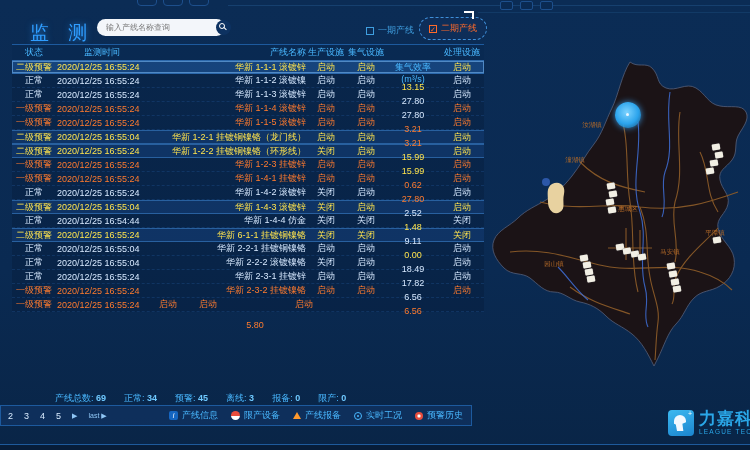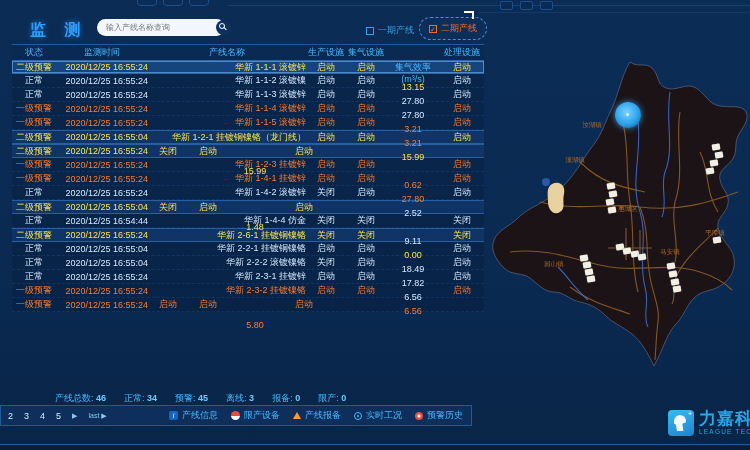--- a/index.html
+++ b/index.html
@@ -7,21 +7,21 @@
   body { font-family:"Liberation Sans", sans-serif; }
   .app { position:relative; width:750px; height:450px; background:linear-gradient(180deg,#0b2c55 0%,#0a2a52 60%,#092547 100%); overflow:hidden; }
 
   
   .deco-tab { position:absolute; top:-8px; width:20px; height:14px; border:1px solid #1d4f8c; border-radius:4px; }
   .deco-line1 { position:absolute; top:5px; left:228px; width:522px; height:0; border-top:1px solid #16406f; }
   .deco-line2 { position:absolute; top:12px; left:478px; width:272px; height:0; border-top:1px solid #123a66; }
   .deco-sq { position:absolute; top:1px; width:13px; height:9px; border:1px solid #1d4f8c; border-radius:2px; background:#0a2a52; }
 
   
-  .title { position:absolute; left:30px; top:20px; font-size:16px; font-weight:bold; color:#2f9dff; letter-spacing:7px; text-shadow:0 0 6px rgba(47,157,255,.6); }
+  .title { position:absolute; left:30px; top:20px; font-size:19px; font-weight:normal; color:#2f9dff; letter-spacing:7px; text-shadow:0 0 6px rgba(47,157,255,.6); }
   .search { position:absolute; left:97px; top:19px; width:128px; height:17px; background:#f3f6fa; border-radius:9px; display:flex; align-items:center; }
   .search input { flex:1; border:none; background:transparent; outline:none; font-size:8px; color:#555; padding:0 0 0 9px; font-family:"Liberation Sans",sans-serif; }
   .search-btn { width:15px; height:15px; margin-right:1px; border-radius:50%; background:#0d3261; position:relative; cursor:pointer; flex:none; }
   .mag { position:absolute; left:3px; top:3px; width:6px; height:6px; border:1px solid #fff; border-radius:50%; }
   .mag::after { content:""; position:absolute; width:4px; height:1px; background:#fff; right:-3px; bottom:-1px; transform:rotate(45deg); }
   .phase1 { position:absolute; left:366px; top:24px; display:flex; align-items:center; gap:4px; color:#3f9fe0; font-size:9px; cursor:pointer; }
   .cb { width:8px; height:8px; border:1px solid #3f9fe0; background:transparent; }
   .phase2 { position:absolute; left:419px; top:17px; display:flex; align-items:center; gap:4px; border:1px dashed #3f8fd9; border-radius:12px; padding:4px 9px; color:#ff6a2a; font-size:9px; cursor:pointer; background:rgba(20,50,95,.4); }
   .cb2 { width:8px; height:8px; border:1px solid #ff6a2a; color:#ff6a2a; font-size:7px; line-height:7px; text-align:center; }
   .corner { position:absolute; left:464px; top:11px; width:10px; height:8px; border-top:2px solid #fff; border-right:2px solid #fff; }
@@ -29,27 +29,27 @@
   
   .table { position:absolute; left:12px; top:44px; width:472px; background:rgba(3,18,42,.25); }
   .thead { display:flex; height:16px; align-items:center; color:#49b8ff; font-size:9px; border-top:1px solid #1d5a9e; background:rgba(10,45,90,.5); }
   .rows  {}
   .row { display:flex; height:14px; align-items:center; font-size:9px; border-bottom:1px dashed rgba(45,115,195,.22); cursor:pointer; }
   .row.normal { color:#d7e9ff; }
   .row.warn1  { color:#ff7b2e; }
   .row.warn2  { color:#ffe44d; background:rgba(24,72,136,.45); border-top:1px solid rgba(70,150,230,.45); border-bottom:1px solid rgba(70,150,230,.45); }
   .row.selected { background:rgba(32,92,165,.55); box-shadow:inset 0 0 0 1px rgba(130,195,255,.55); }
   .c-status{ width:44px; text-align:center; flex:none; }
-  .c-time  { width:92px; text-align:right; padding-left:1px; flex:none; }
+  .c-time  { width:92px; text-align:left; padding-left:1px; flex:none; }
   .c-name  { width:158px; text-align:right; flex:none; white-space:nowrap; overflow:hidden; }
   .c-prod, .c-gas { width:40px; text-align:center; flex:none; }
   .c-eff   { width:54px; text-align:center; flex:none;margin-top:40px; }
   .c-treat { width:44px; text-align:center; flex:none; }
   .thead .c-time { text-align:center; padding-left:0; }
-  .thead .c-name { text-align:center; }
+  .thead .c-name { text-align:right; }
 
   
   .summary { position:absolute; left:55px; top:392px; display:flex; gap:18px; font-size:9px; color:#49b8ff; }
   .summary b { font-weight:bold; color:#6fc9ff; }
   .toolbar { position:absolute; left:0; top:405px; width:472px; height:21px; background:rgba(18,55,105,.55); border:1px solid #1d5a9e; display:flex; align-items:center; font-size:9px; }
   .pages { display:flex; gap:11px; color:#d9ecff; padding-left:7px; align-items:center; }
   .pages span { cursor:pointer; }
   .pg-arrow { color:#8fc6f5; font-size:7px; }
   .legend { margin-left:auto; display:flex; gap:13px; padding-right:8px; align-items:center; color:#49b8ff;padding-left:28px; }
   .lg { display:flex; align-items:center; gap:4px; cursor:pointer; }
@@ -182,20 +182,21 @@
       <span class="c-name">华新 1-2-1 挂镀铜镍铬（龙门线）</span>
       <span class="c-prod">启动</span>
       <span class="c-gas">启动</span>
       <span class="c-eff">15.99</span>
       <span class="c-treat">启动</span>
     </div>
 
     <div class="row warn2">
       <span class="c-status">二级预警</span>
       <span class="c-time">2020/12/25 16:55:24</span>
+      <span class="c-name">华新 1-2-2 挂镀铜镍铬（环形线）</span>
       <span class="c-prod">关闭</span>
       <span class="c-gas">启动</span>
       <span class="c-eff">15.99</span>
       <span class="c-treat">启动</span>
     </div>
 
     <div class="row warn1">
       <span class="c-status">一级预警</span>
       <span class="c-time">2020/12/25 16:55:24</span>
       <span class="c-name">华新 1-2-3 挂镀锌</span>
@@ -221,40 +222,41 @@
       <span class="c-name">华新 1-4-2 滚镀锌</span>
       <span class="c-prod">关闭</span>
       <span class="c-gas">启动</span>
       <span class="c-eff">2.52</span>
       <span class="c-treat">启动</span>
     </div>
 
     <div class="row warn2">
       <span class="c-status">二级预警</span>
       <span class="c-time">2020/12/25 16:55:04</span>
+      <span class="c-name">华新 1-4-3 滚镀锌</span>
       <span class="c-prod">关闭</span>
       <span class="c-gas">启动</span>
       <span class="c-eff">1.48</span>
       <span class="c-treat">启动</span>
     </div>
 
     <div class="row normal">
       <span class="c-status">正常</span>
       <span class="c-time">2020/12/25 16:54:44</span>
       <span class="c-name">华新 1-4-4 仿金</span>
       <span class="c-prod">关闭</span>
       <span class="c-gas">关闭</span>
       <span class="c-eff">9.11</span>
       <span class="c-treat">关闭</span>
     </div>
 
     <div class="row warn2">
       <span class="c-status">二级预警</span>
       <span class="c-time">2020/12/25 16:55:24</span>
-      <span class="c-name">华新 2-6-1 挂镀铜镍铬</span>
+      <span class="c-name">华新 6-1-1 挂镀铜镍铬</span>
       <span class="c-prod">关闭</span>
       <span class="c-gas">关闭</span>
       <span class="c-eff">0.00</span>
       <span class="c-treat">关闭</span>
     </div>
 
     <div class="row normal">
       <span class="c-status">正常</span>
       <span class="c-time">2020/12/25 16:55:04</span>
       <span class="c-name">华新 2-2-1 挂镀铜镍铬</span>
@@ -299,21 +301,21 @@
       <span class="c-time">2020/12/25 16:55:24</span>
       <span class="c-prod">启动</span>
       <span class="c-gas">启动</span>
       <span class="c-eff">5.80</span>
       <span class="c-treat">启动</span>
     </div>
   </div>
   </div>
 
   <div class="summary" id="summary">
-      <span>产线总数: <b>46</b></span>
+      <span>产线总数: <b>69</b></span>
       <span>正常: <b>34</b></span>
       <span>预警: <b>45</b></span>
       <span>离线: <b>3</b></span>
       <span>报备: <b>0</b></span>
       <span>限产: <b>0</b></span>
     </div>
 
   <div class="toolbar">
     <div class="pages" id="pages">
         <span>2</span>

